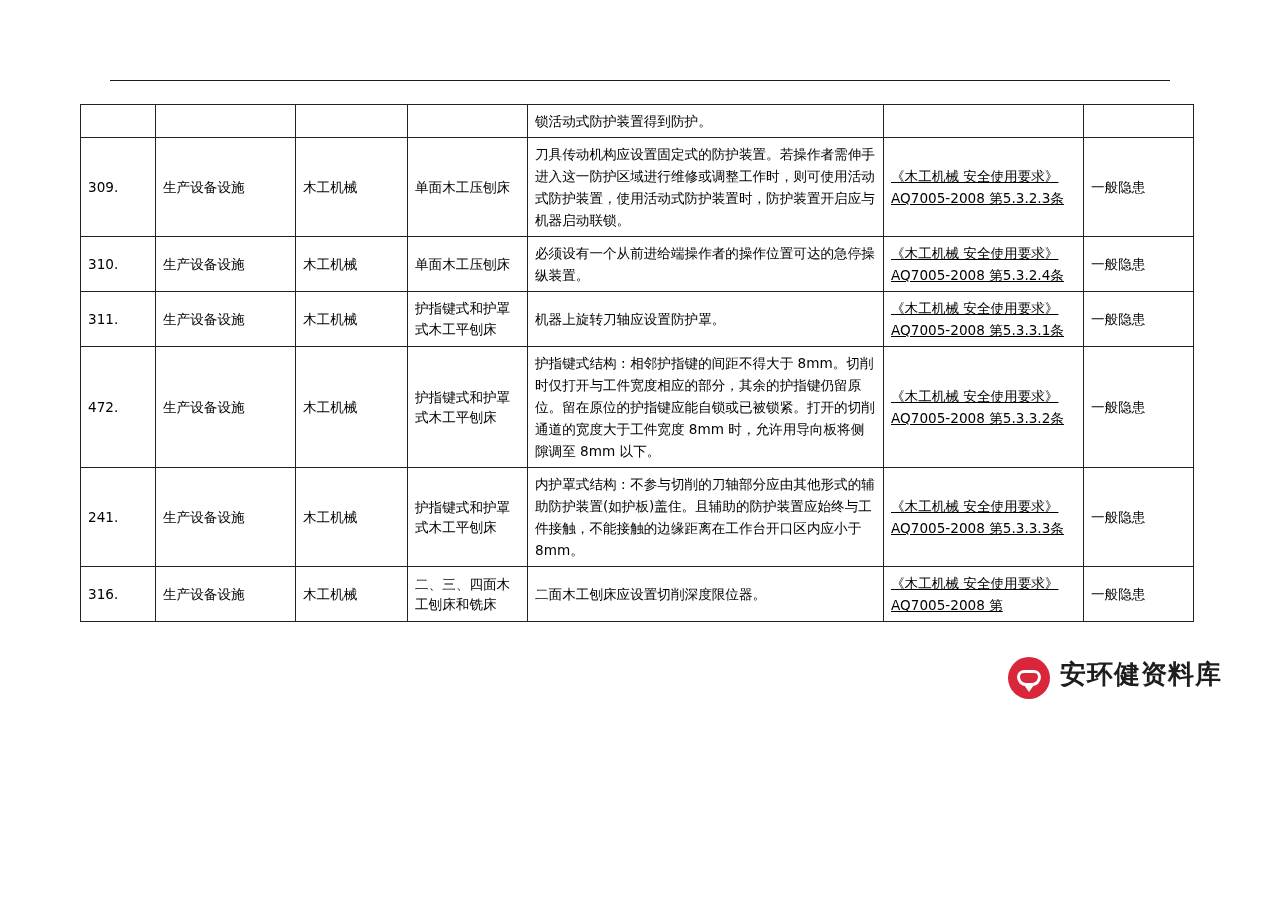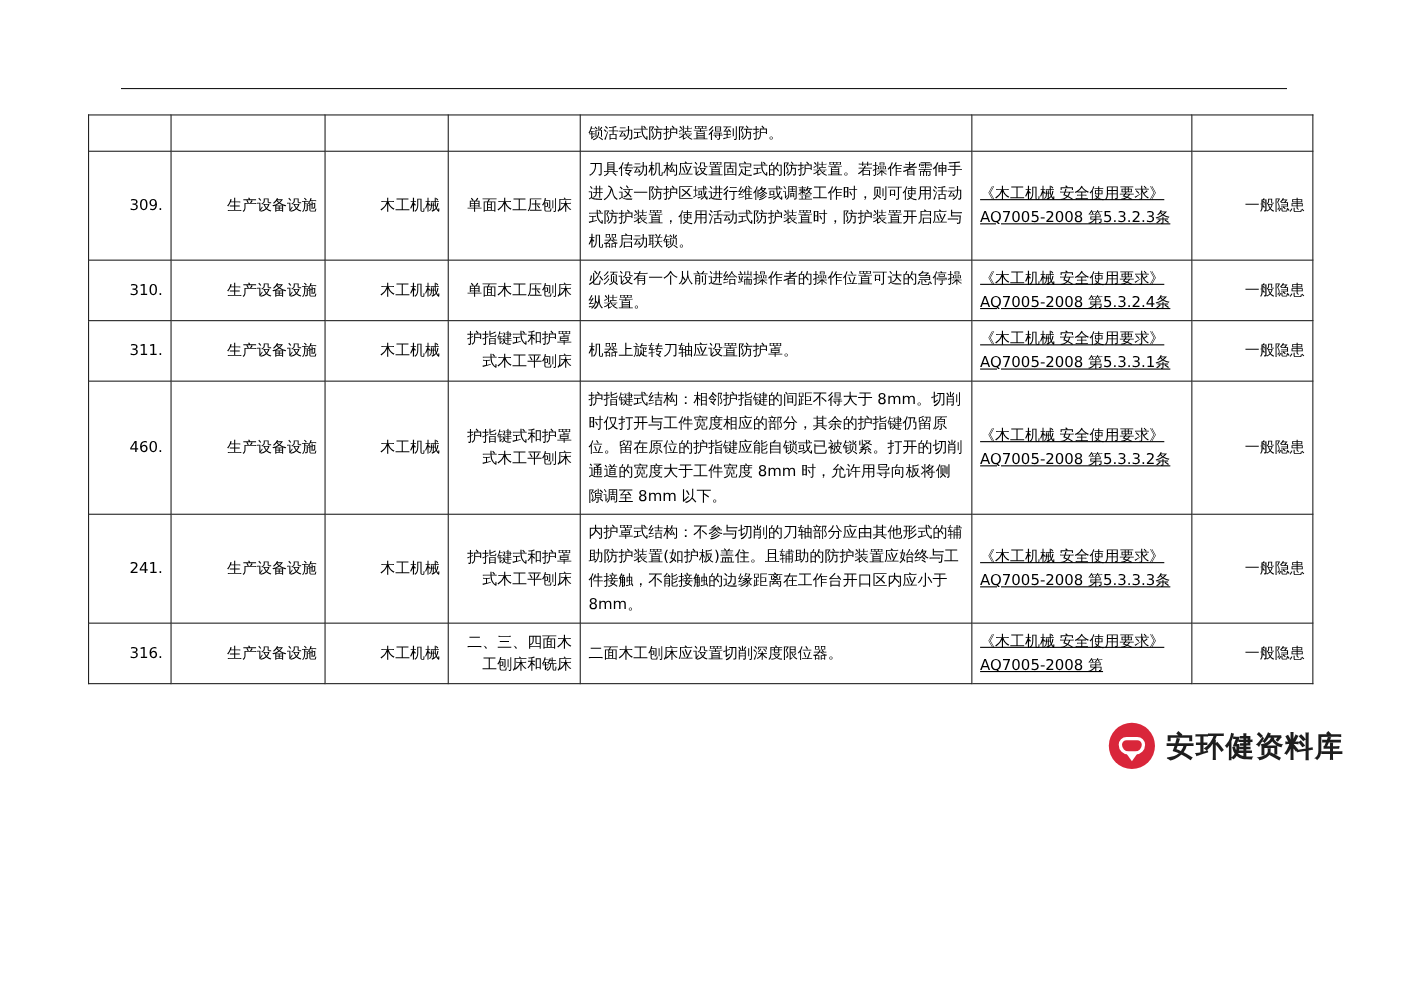--- a/index.html
+++ b/index.html
@@ -51,40 +51,40 @@
   }
   col.c-no    { width: 75px; }
   col.c-cat   { width: 140px; }
   col.c-sub   { width: 112px; }
   col.c-dev   { width: 120px; }
   col.c-desc  { width: 356px; }
   col.c-std   { width: 200px; }
   col.c-level { width: 110px; }
 
   td.no, td.cat, td.sub, td.dev, td.level {
-    text-align: right;
+    text-align: left;
   }
   td.desc {
     text-align: left;
     line-height: 1.62;
   }
   td.std {
     text-align: left;
     line-height: 1.62;
     padding-left: 8px;
     text-decoration: underline;
   }
 
   
   .wm {
     position: absolute;
     right: 58px;
     bottom: 34px;
     display: flex;
-    align-items: center;
+    align-items: flex-start;
     gap: 10px;
   }
   .wm-badge {
     width: 42px;
     height: 42px;
     border-radius: 50%;
     background: #d9263a;
     position: relative;
     flex: 0 0 auto;
   }
@@ -172,21 +172,21 @@
           <td class="no">311.</td>
           <td class="cat">生产设备设施</td>
           <td class="sub">木工机械</td>
           <td class="dev">护指键式和护罩式木工平刨床</td>
           <td class="desc">机器上旋转刀轴应设置防护罩。</td>
           <td class="std">《木工机械 安全使用要求》AQ7005-2008 第5.3.3.1条</td>
           <td class="level">一般隐患</td>
         </tr>
 
         <tr>
-          <td class="no">460.</td>
+          <td class="no">472.</td>
           <td class="cat">生产设备设施</td>
           <td class="sub">木工机械</td>
           <td class="dev">护指键式和护罩式木工平刨床</td>
           <td class="desc">护指键式结构：相邻护指键的间距不得大于 8mm。切削时仅打开与工件宽度相应的部分，其余的护指键仍留原位。留在原位的护指键应能自锁或已被锁紧。打开的切削通道的宽度大于工件宽度 8mm 时，允许用导向板将侧隙调至 8mm 以下。</td>
           <td class="std">《木工机械 安全使用要求》AQ7005-2008 第5.3.3.2条</td>
           <td class="level">一般隐患</td>
         </tr>
 
         <tr>
           <td class="no">241.</td>

